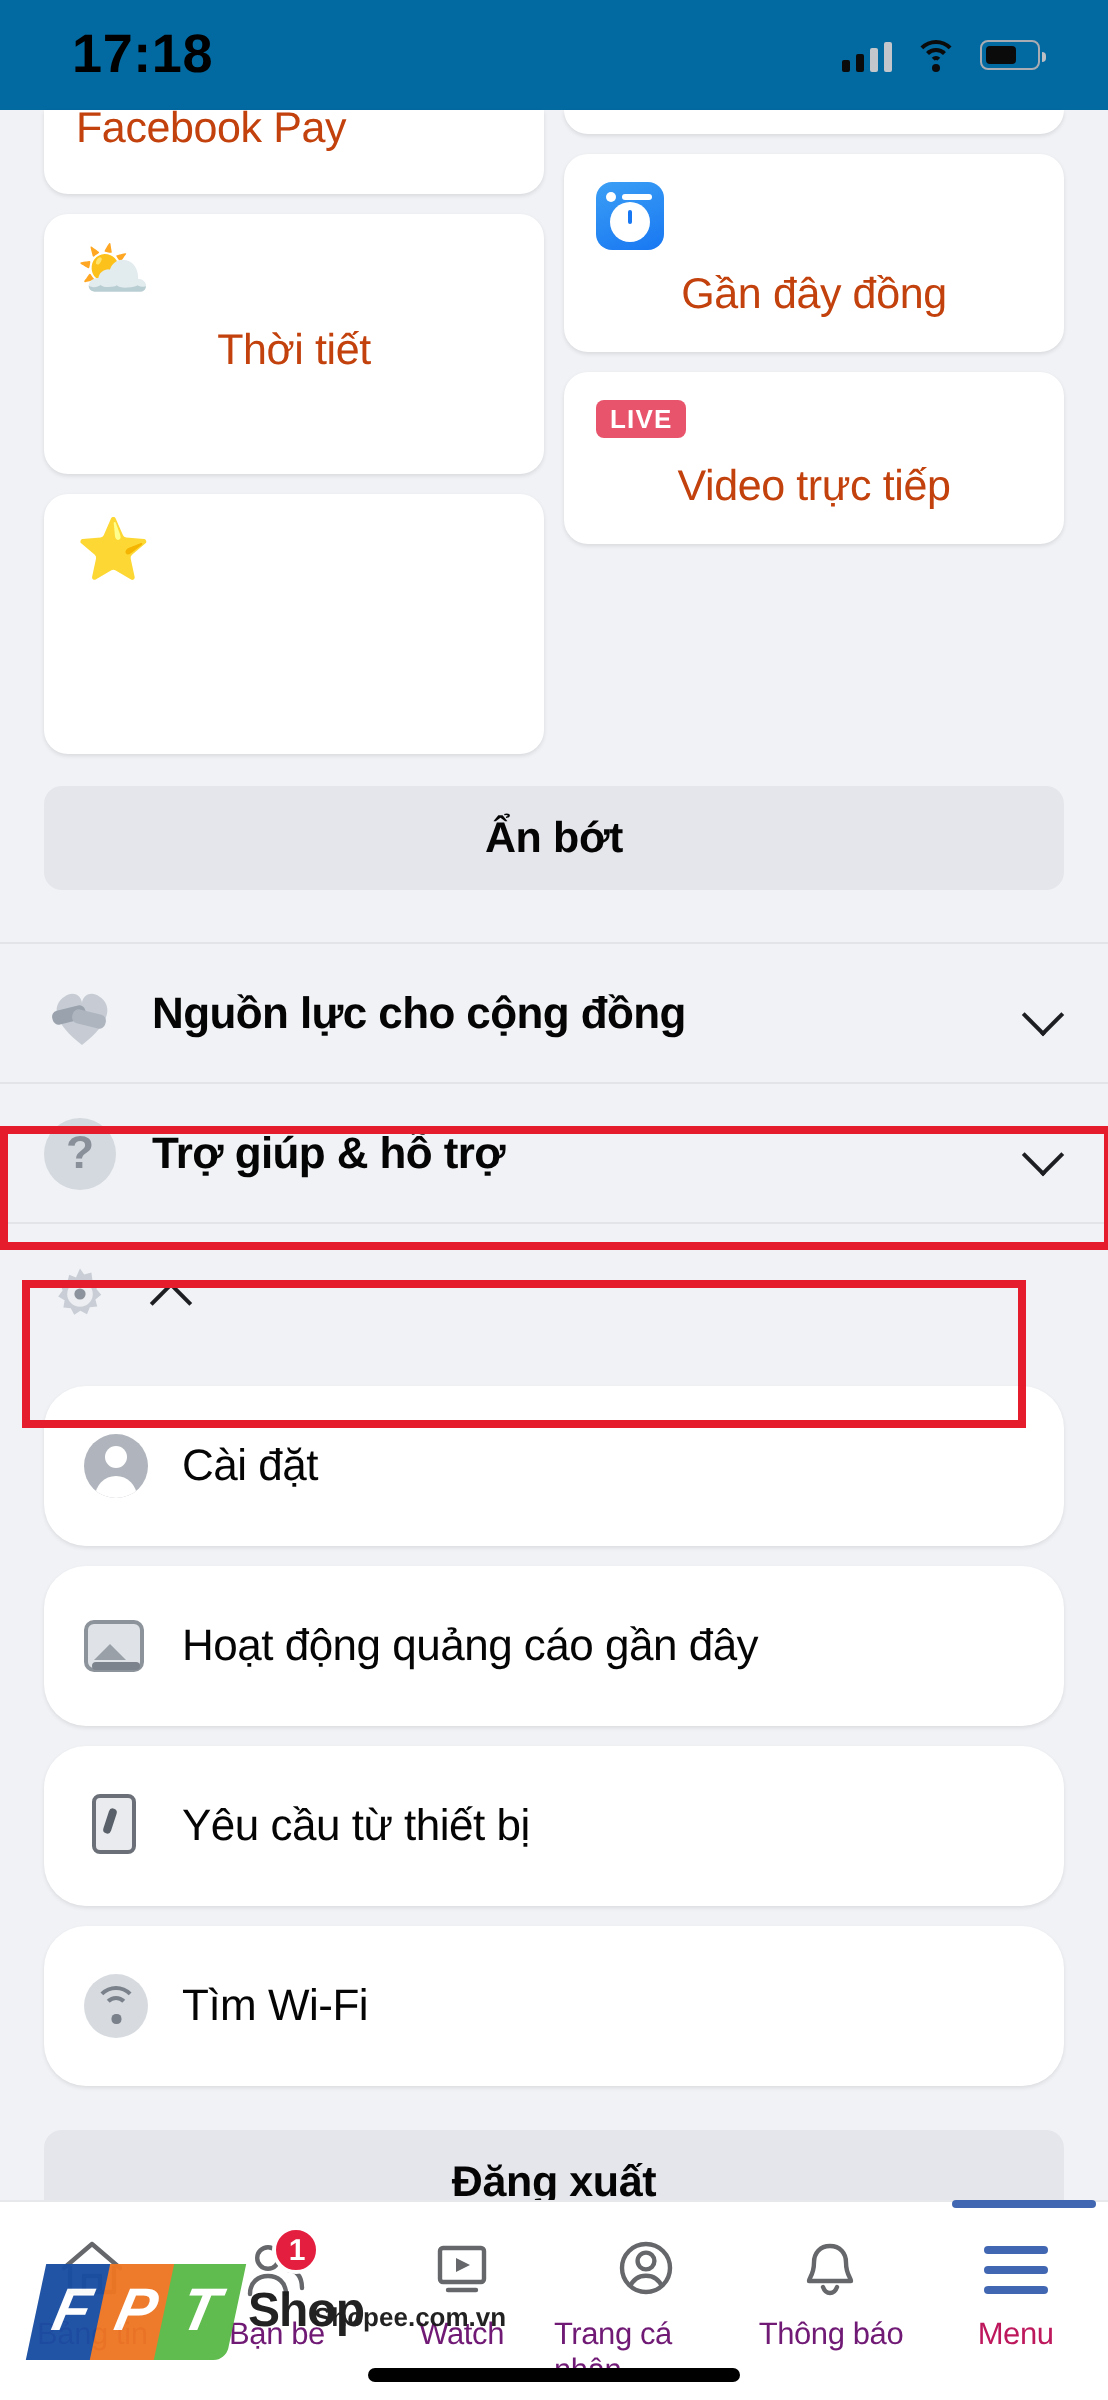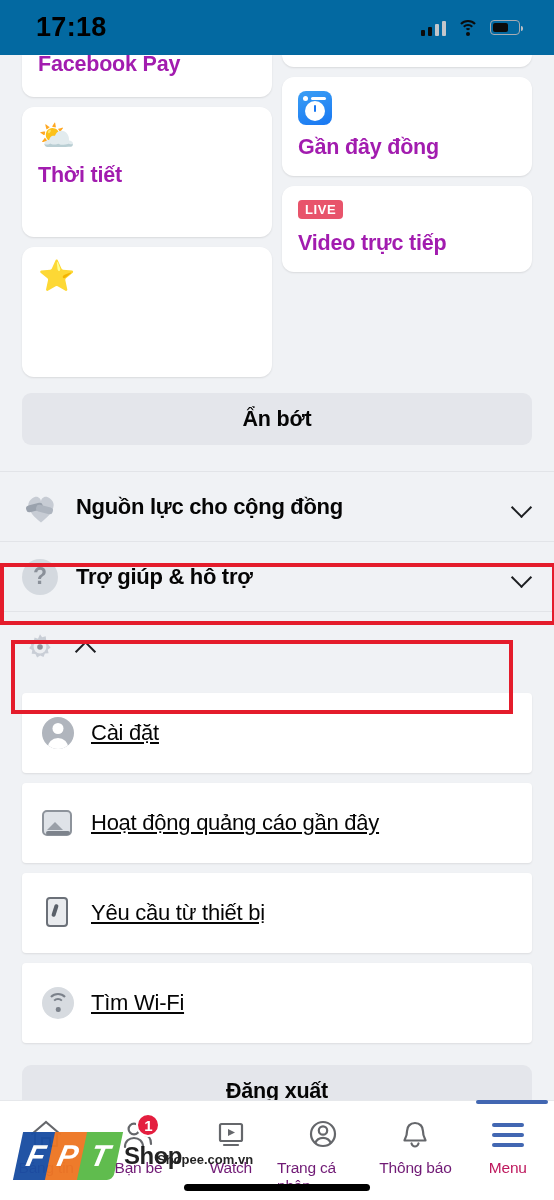--- a/index.html
+++ b/index.html
@@ -45,21 +45,21 @@
 
   
   .grid { display:flex; gap:10px; padding:0 22px; }
   .col { flex:1; display:flex; flex-direction:column; gap:10px; }
   .col.right { padding-top:0; }
   .card {
     background:#fff; border-radius:12px; padding:14px 16px 16px;
     box-shadow:0 1px 2px rgba(0,0,0,.10);
   }
   .card .ic { font-size:30px; line-height:1; display:block; margin-bottom:12px; }
-  .card .lb { font-size:21.5px; font-weight:700; color:#a21caf; letter-spacing:-.2px; }
+  .card .lb { font-size:21.5px; font-weight:400; color:#c2410c; letter-spacing:-.2px;text-align:center; }
   .card.clipped { border-radius:0 0 12px 12px; padding-top:0; height:42px;
     display:flex; align-items:flex-start; }
   .card.clipped .lb { margin-top:-3px; }
   .card.clipped-r { border-radius:0 0 12px 12px; height:12px; padding:0; }
   .card.tall { min-height:130px; }
 
   
   .recent-ic {
     width:34px; height:34px; border-radius:8px; margin-bottom:10px;
     background:linear-gradient(160deg,#3b9ff5,#1877f2);
@@ -120,24 +120,23 @@
   .ic-question { border-radius:50%; background:#d4d9df; display:flex;
     align-items:center; justify-content:center; color:#8a9099;
     font-size:23px; font-weight:700; }
   
   .ic-gear { display:flex; align-items:center; justify-content:center; }
   .ic-gear svg { width:32px; height:32px; display:block; }
 
   
   .sub-list { padding:0 22px; margin-top:12px; display:flex; flex-direction:column; gap:10px; }
   .sub-card {
-    background:#fff; border-radius:4px; height:80px;
+    background:#fff; border-radius:21px; height:80px;
     display:flex; align-items:center; gap:17px; padding:0 20px;
     box-shadow:0 1px 2px rgba(0,0,0,.09);
-    text-decoration:underline;
   }
   .sub-card .label { font-size:22px; color:#050505; letter-spacing:-.25px; }
   .sic { width:32px; height:32px; flex:none; position:relative; }
   .ic-avatar { border-radius:50%; background:#b0b5bd; overflow:hidden; }
   .ic-avatar .head { position:absolute; top:6px; left:50%; transform:translateX(-50%);
     width:11px; height:11px; border-radius:50%; background:#fff; }
   .ic-avatar .body { position:absolute; bottom:-2px; left:50%; transform:translateX(-50%);
     width:21px; height:13px; border-radius:11px 11px 0 0; background:#fff; }
   .ic-phone { width:22px; height:30px; border:2.4px solid #6b7078; border-radius:4px;
     background:#e9ebee; margin-left:4px; }

